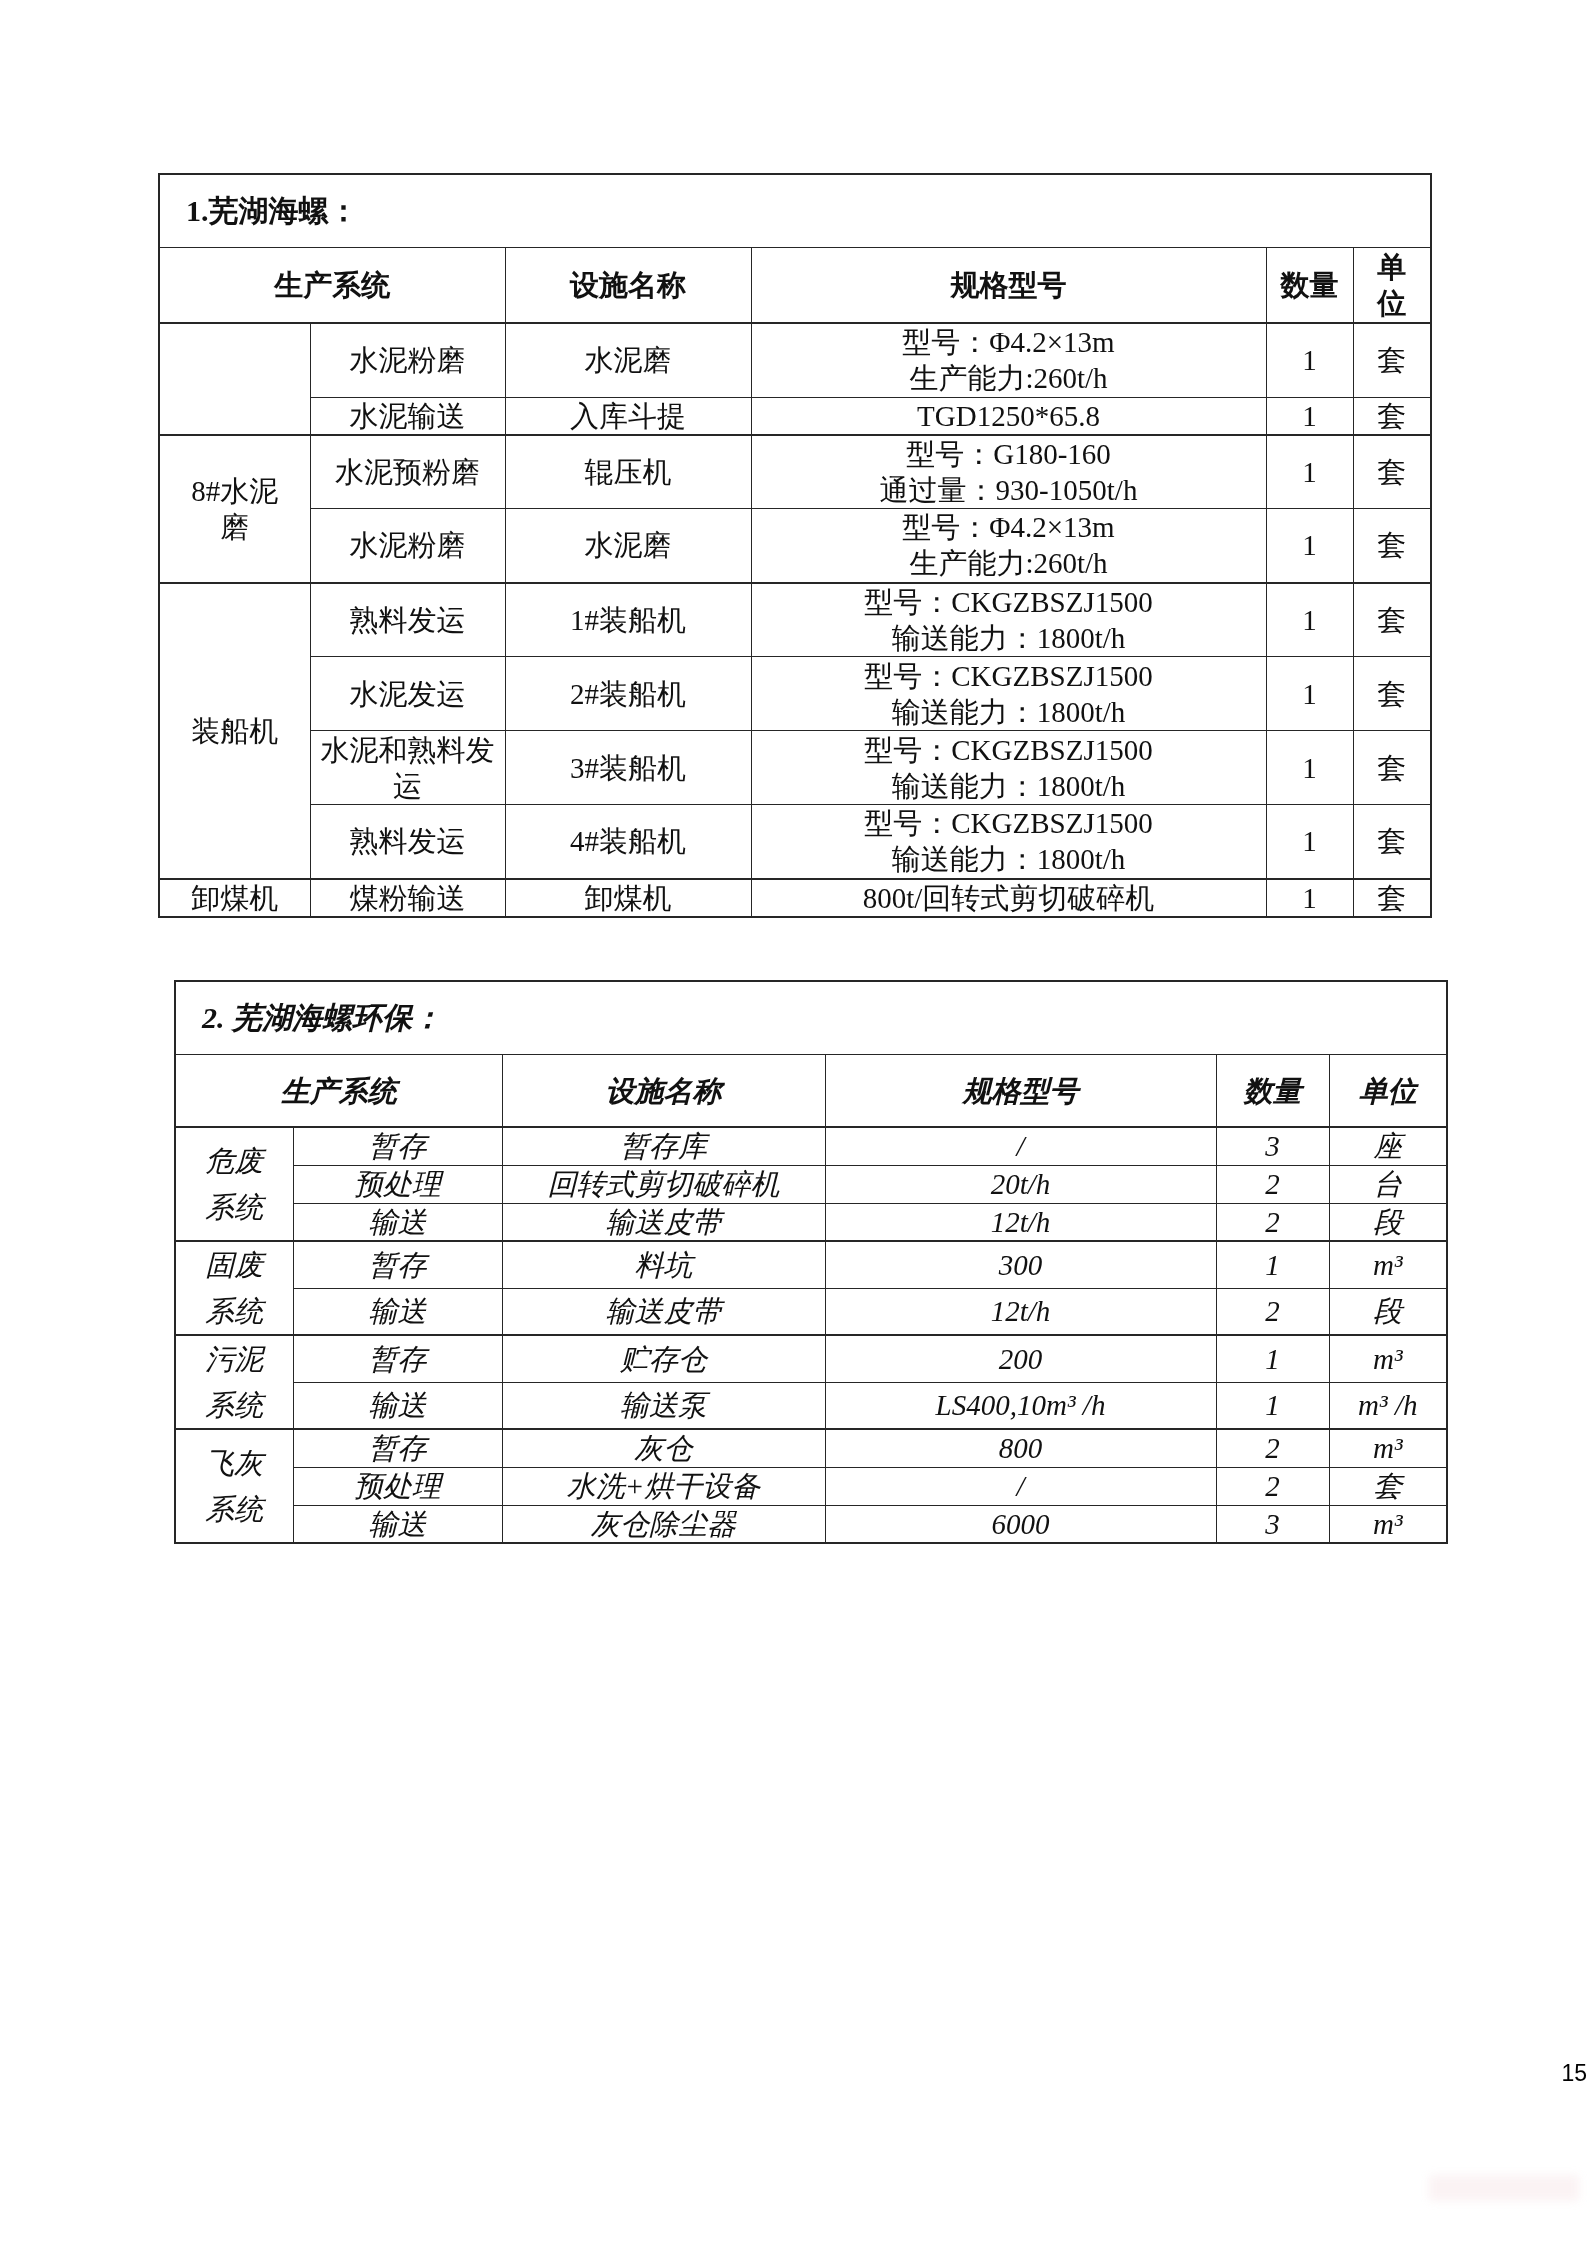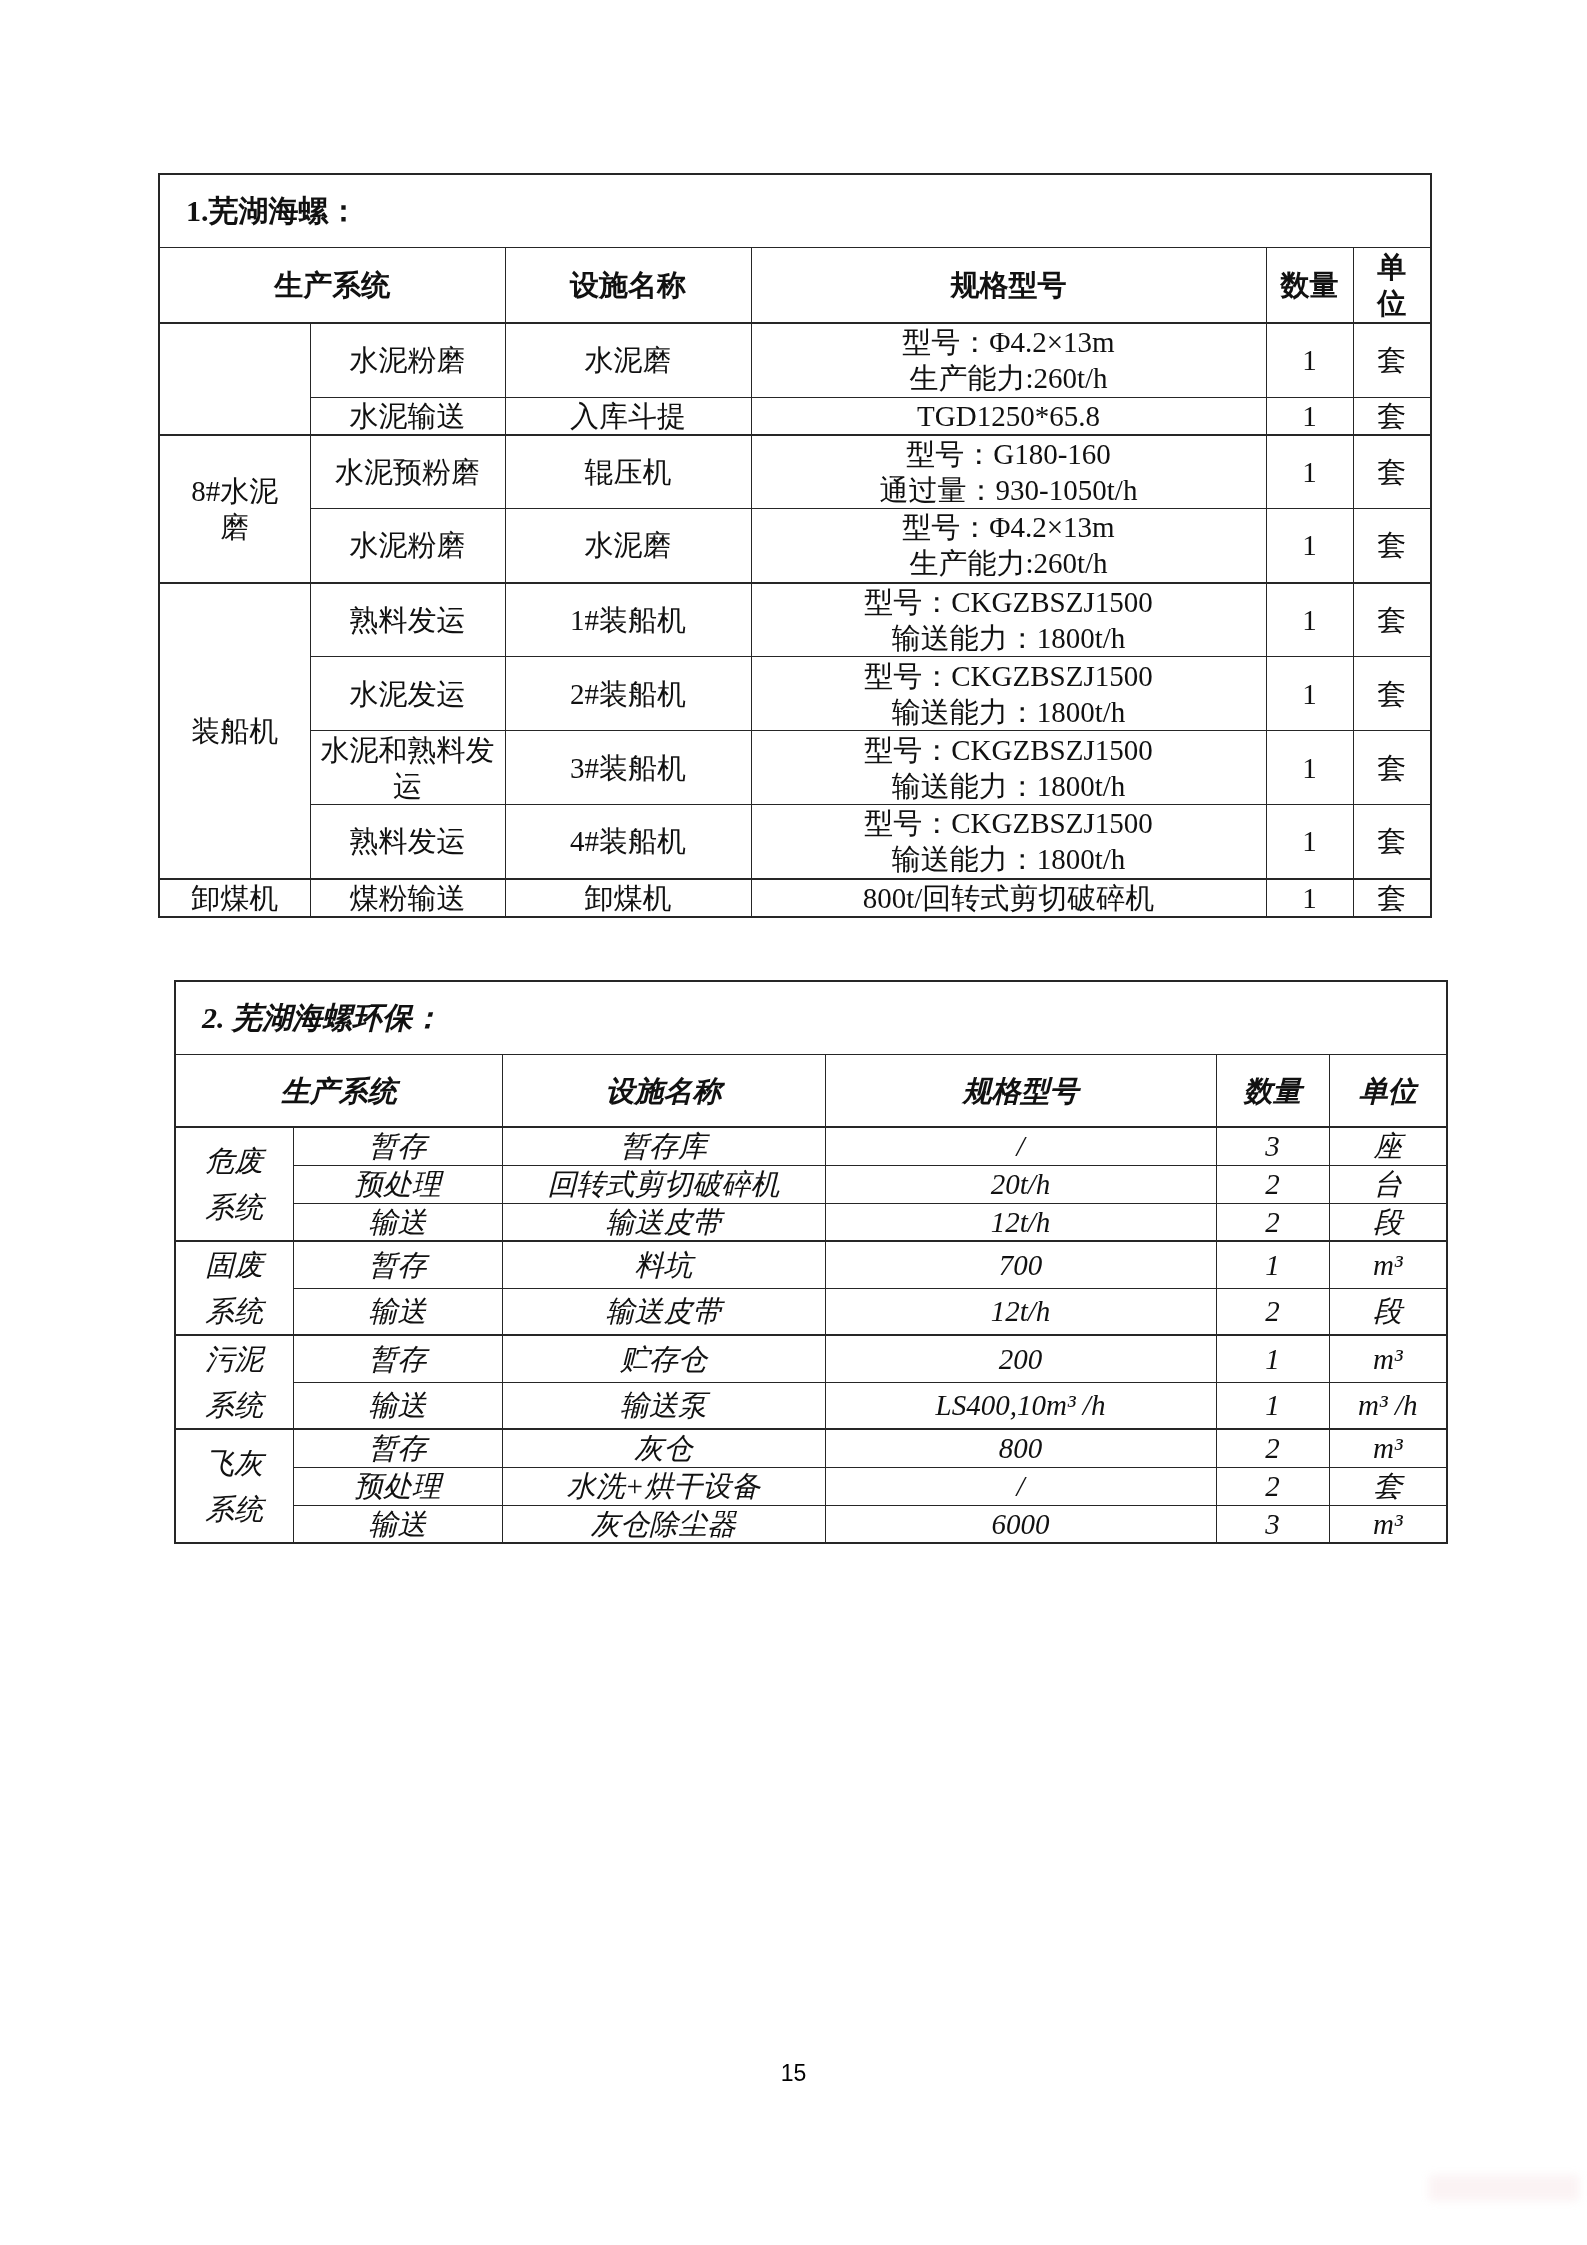--- a/index.html
+++ b/index.html
@@ -41,21 +41,21 @@
   .t2 .r-short{height:38px;}
 
   th{padding:0 12px;}
   .cell-system{padding:0 3px;}
   .cell-group{padding:0 24px;}
   .t2 .cell-group{line-height:46px;}
   .cell-qty,.cell-unit{padding:0 4px;}
 
   .page-number{
     position:absolute;left:0;right:0;top:2060px;height:32px;
-    text-align:center;
+    text-align:right;
     font-family:"Liberation Sans","DejaVu Sans",sans-serif;
     font-size:23px;color:#000;
   }
   .watermark{
     position:absolute;right:8px;bottom:44px;width:150px;height:26px;
     background:rgba(235,190,195,0.18);
     filter:blur(4px);border-radius:4px;
   }
 </style>
 </head>
@@ -199,21 +199,21 @@
           <td class="cell-system">输送</td>
           <td class="cell-facility">输送皮带</td>
           <td class="cell-spec">12t/h</td>
           <td class="cell-qty">2</td>
           <td class="cell-unit">段</td>
         </tr>
         <tr class="r-short group-start">
           <td class="cell-group" rowspan="2">固废系统</td>
           <td class="cell-system">暂存</td>
           <td class="cell-facility">料坑</td>
-          <td class="cell-spec">700</td>
+          <td class="cell-spec">300</td>
           <td class="cell-qty">1</td>
           <td class="cell-unit">m³</td>
         </tr>
         <tr class="r-short">
           <td class="cell-system">输送</td>
           <td class="cell-facility">输送皮带</td>
           <td class="cell-spec">12t/h</td>
           <td class="cell-qty">2</td>
           <td class="cell-unit">段</td>
         </tr>

